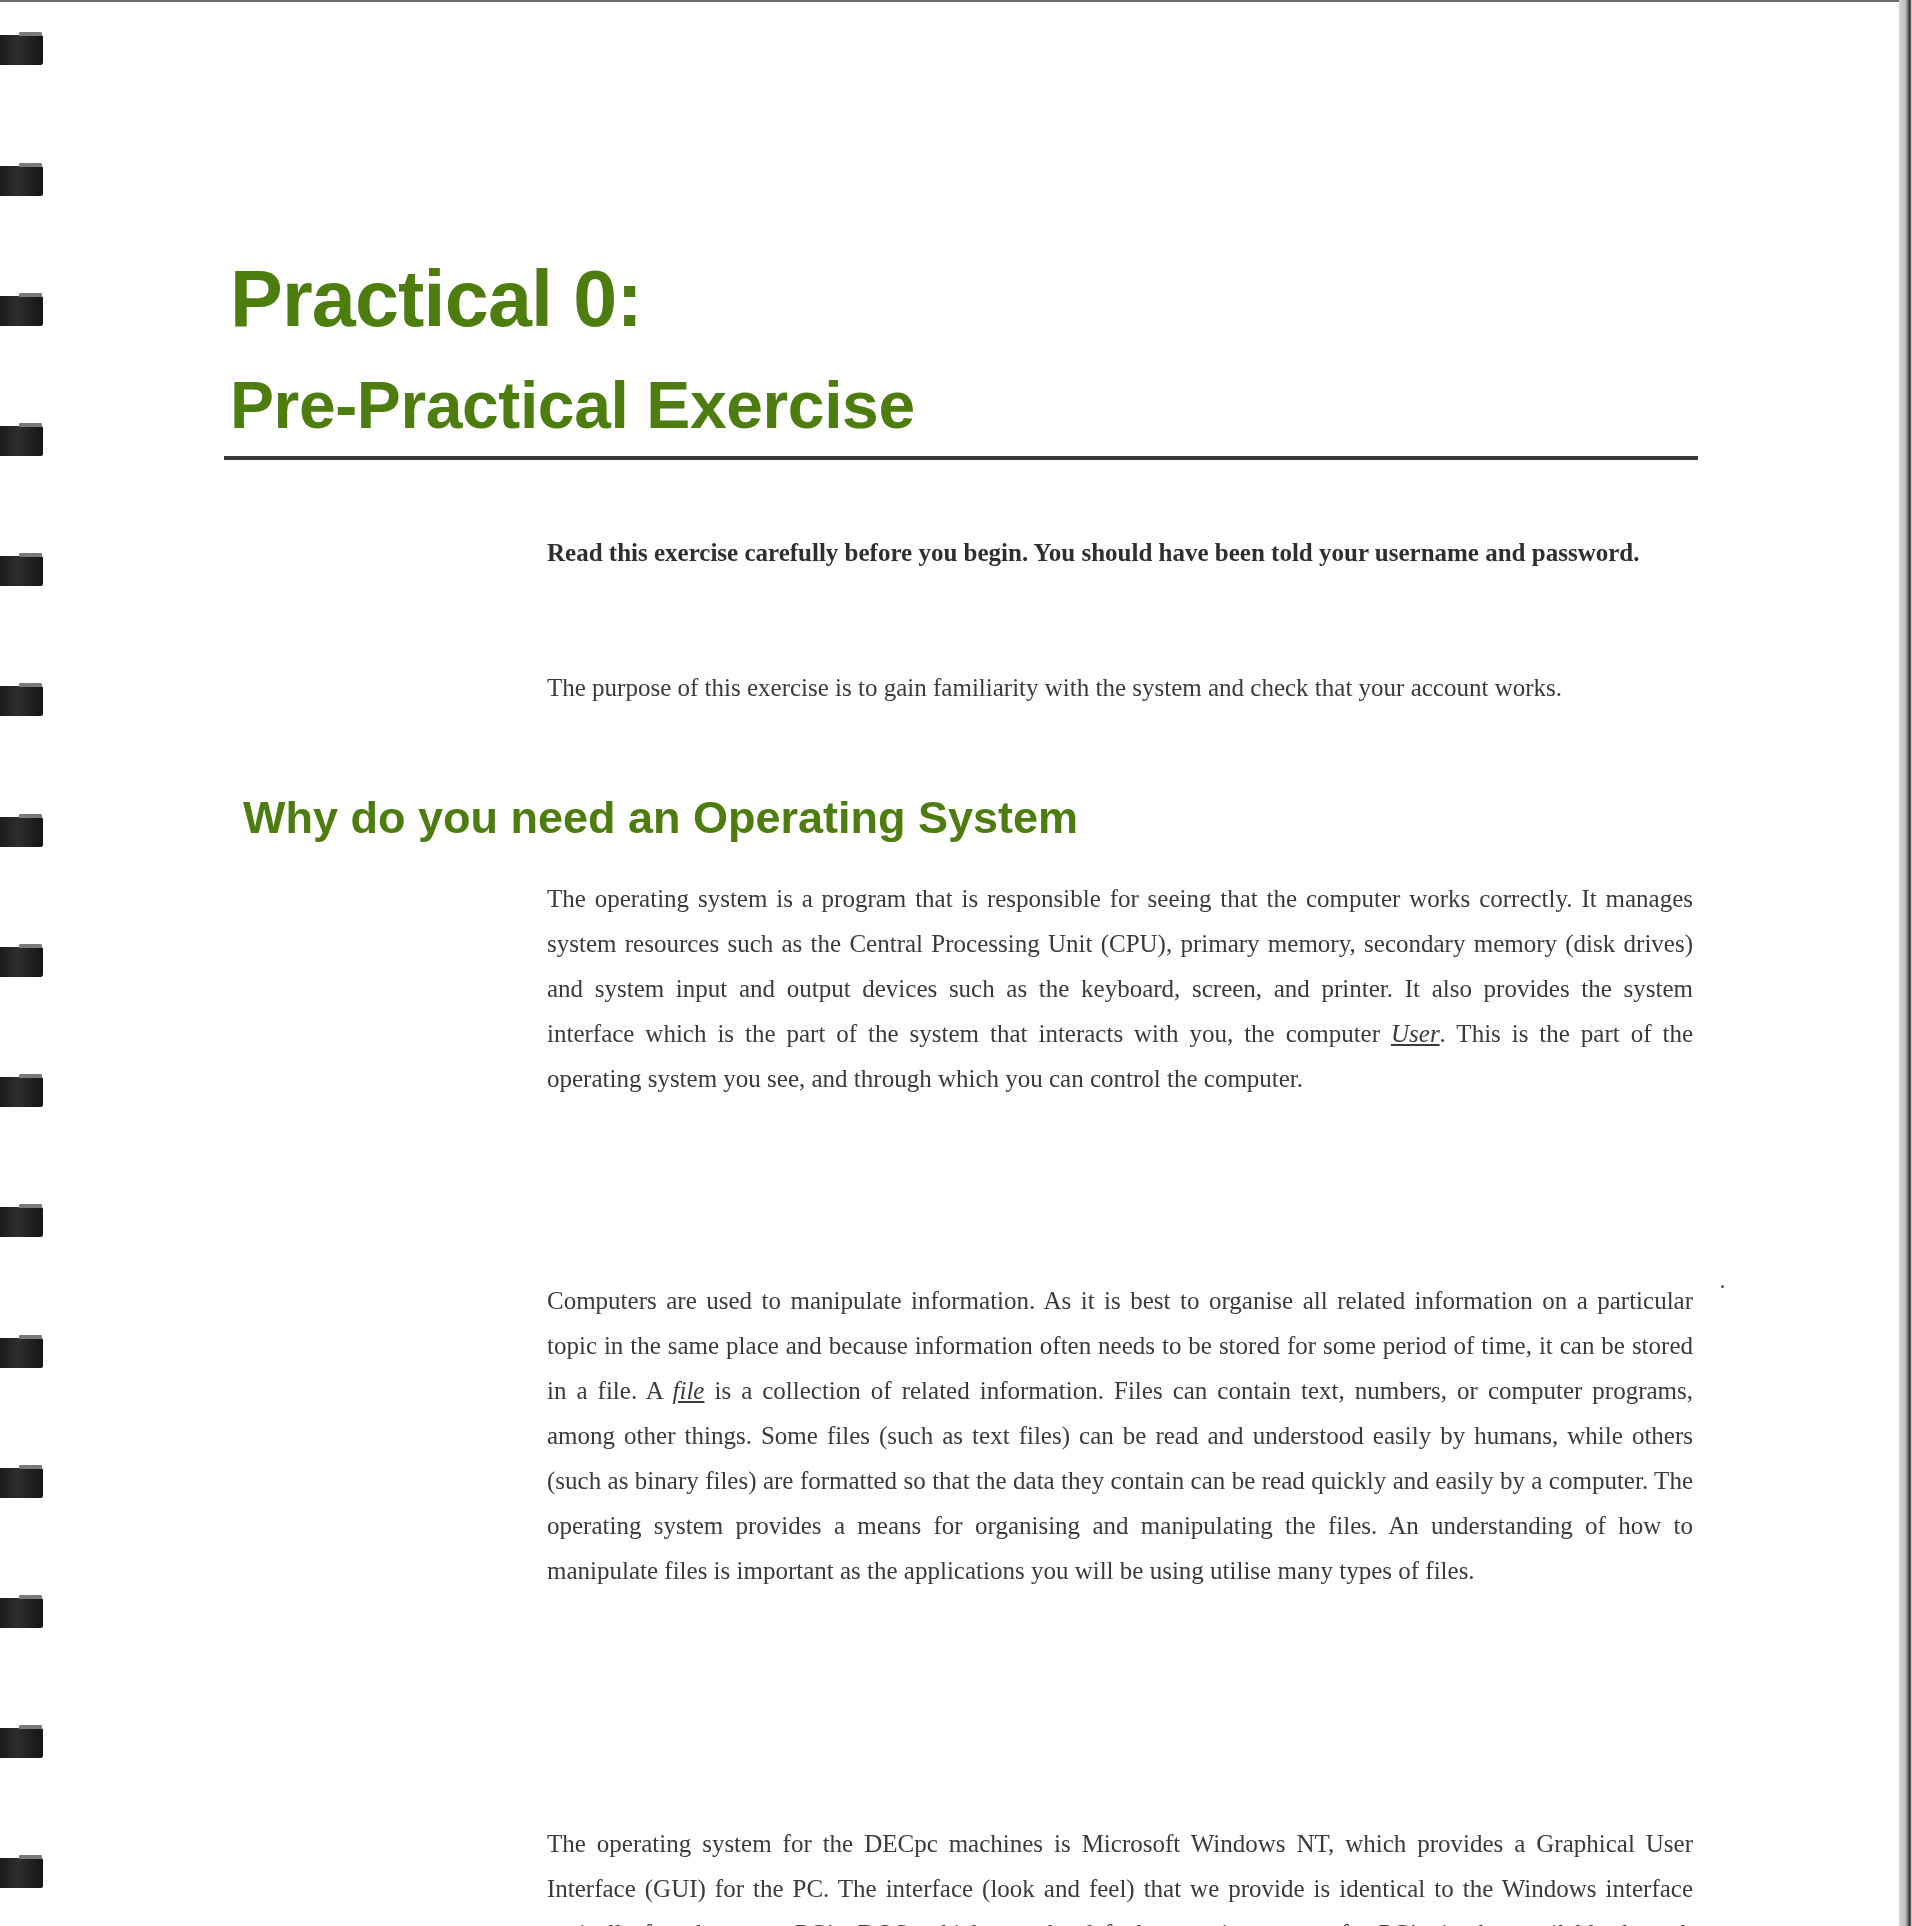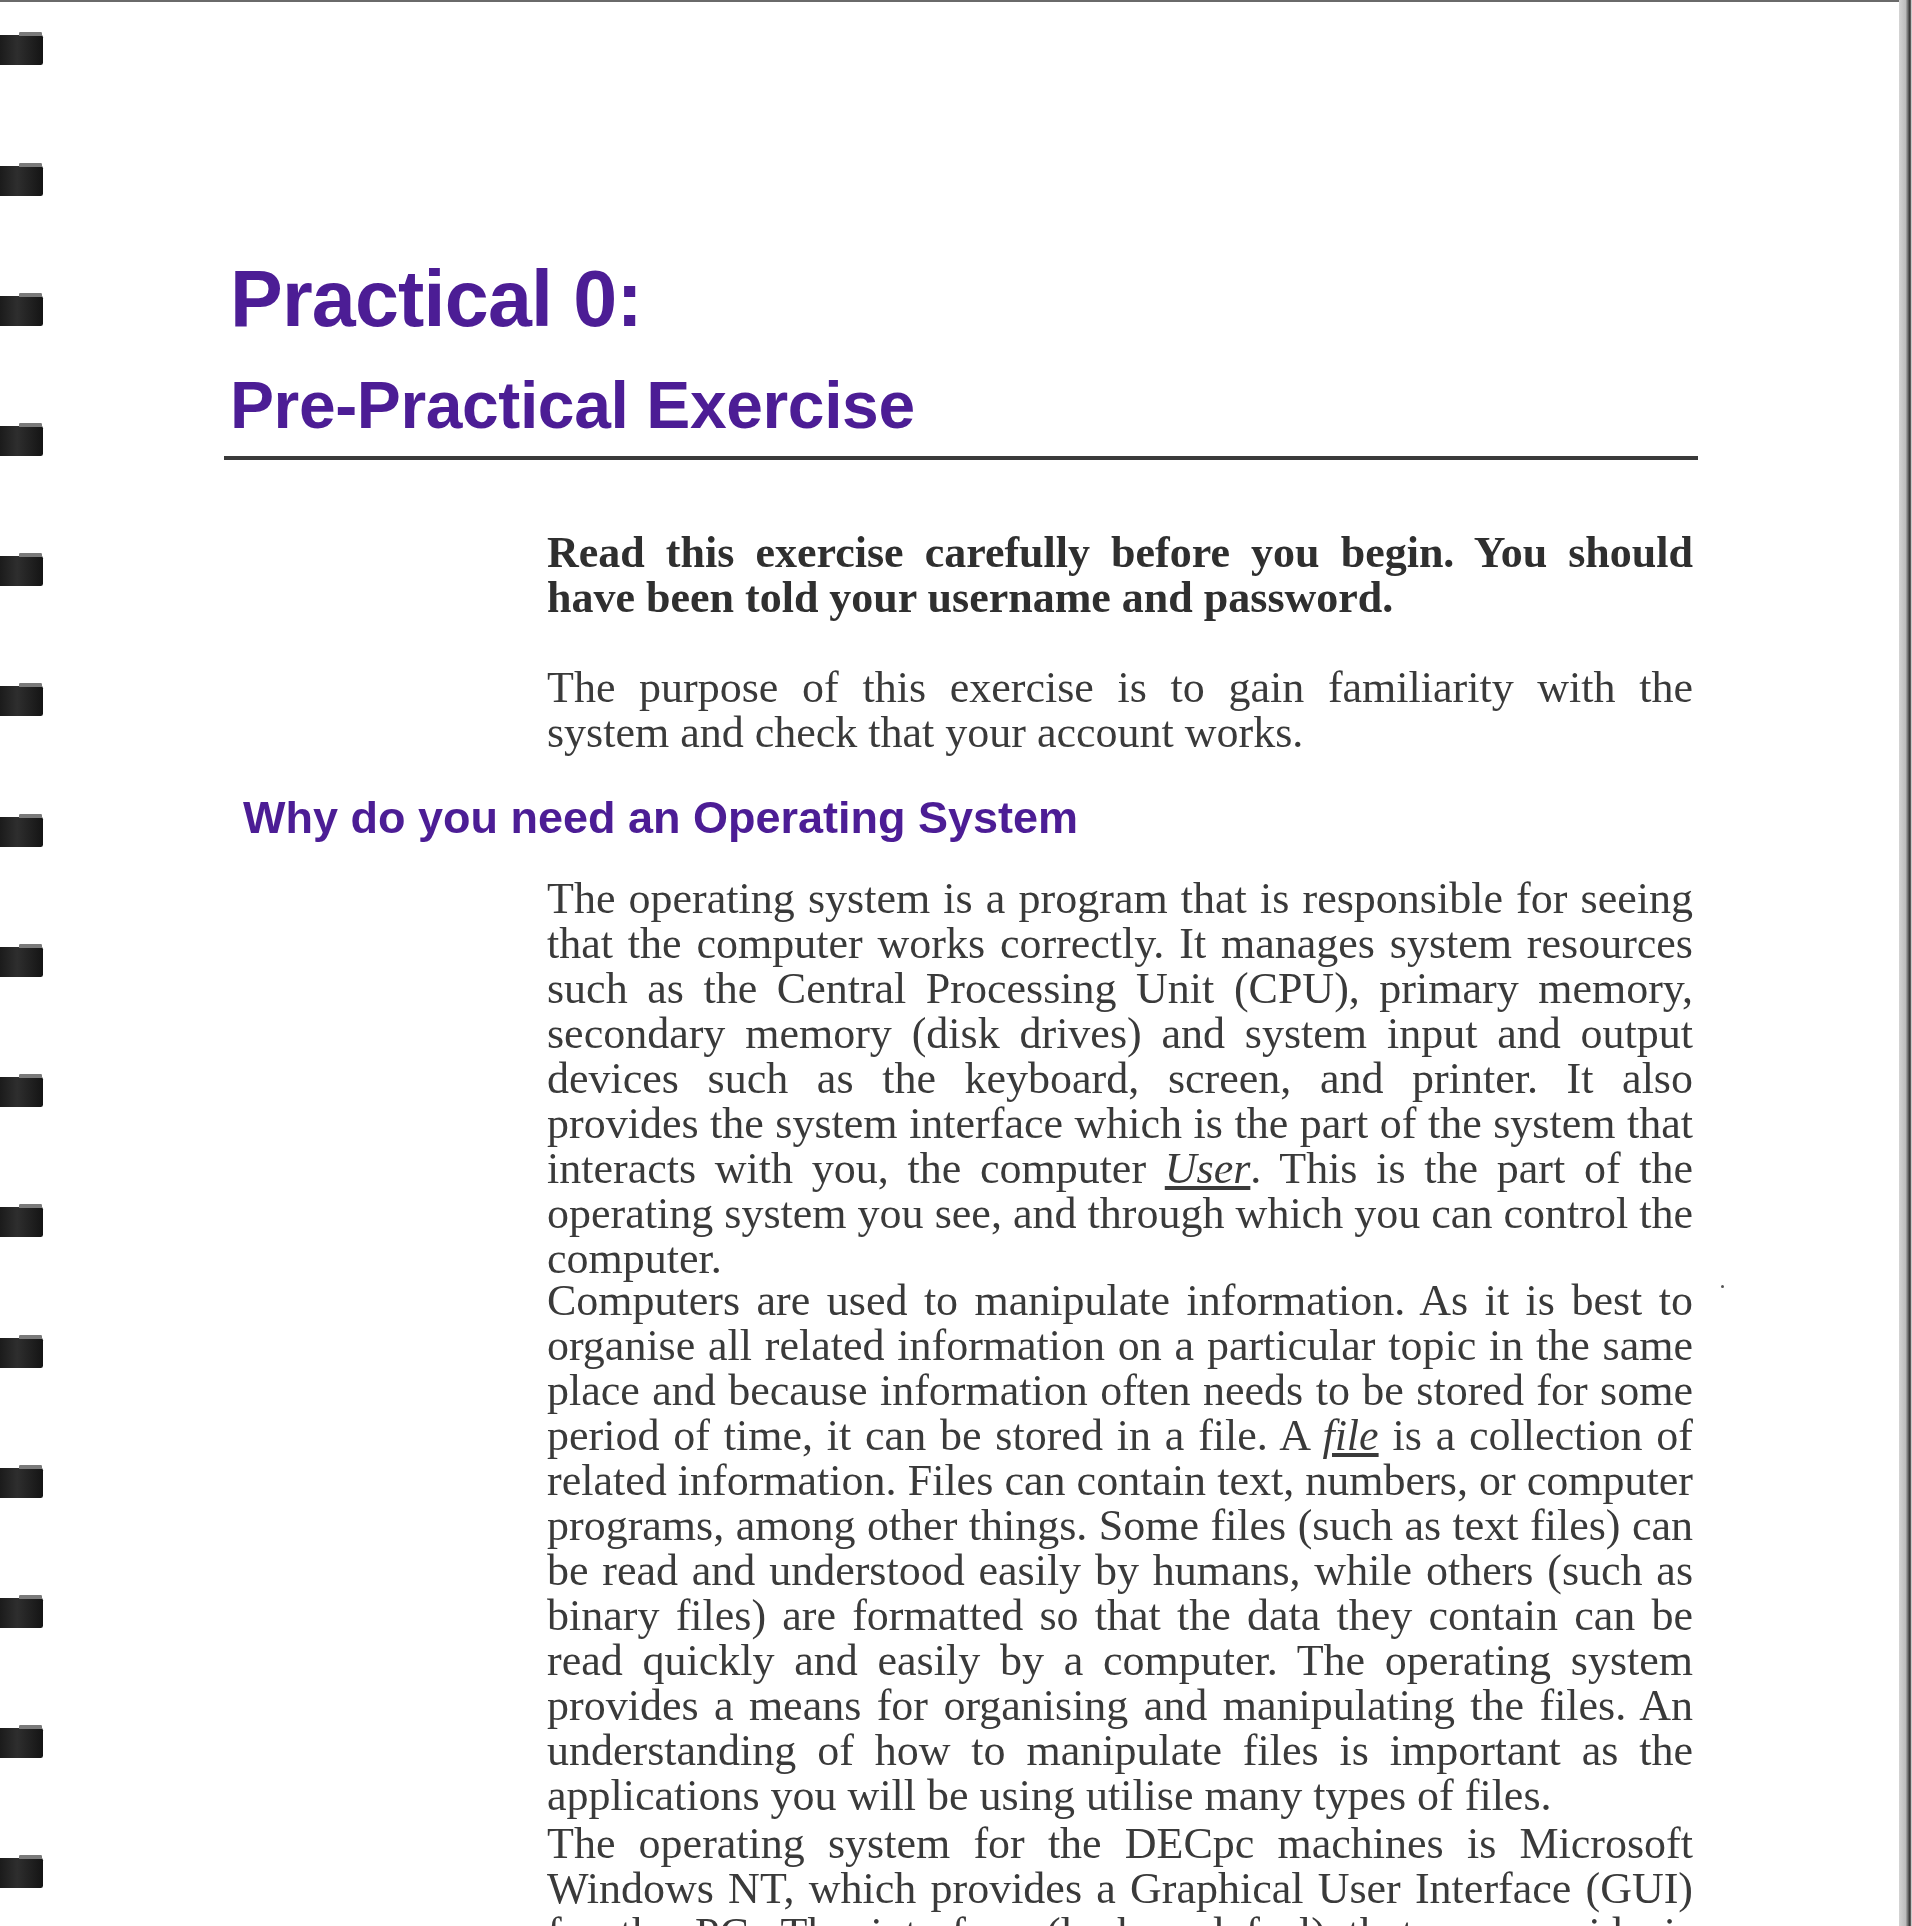--- a/index.html
+++ b/index.html
@@ -16,38 +16,38 @@
   }
   .binding-hole::before {
     content:""; position:absolute; left:19px; top:-3.1px; width:23px; height:3.9px;
     background:#7a7a7a; border-radius:1.2px 1.2px 0 0;
   }
   .page-edge-right {
     position:absolute; right:0; top:0; width:13px; height:2704px;
     background:linear-gradient(90deg,#d4d4d4 0%,#bdbdbd 50%,#2a2a2a 85%,#ffffff 100%);
   }
   .top-edge { position:absolute; left:0; top:0; width:1912px; height:1.5px; background:#6a6a6a; }
-  .sans { font-family:"Liberation Sans", sans-serif; font-weight:bold; color:#4c1d95; }
+  .sans { font-family:"Liberation Sans", sans-serif; font-weight:bold; color:#4d7c0f; }
   .title {
     position:absolute; left:230px; top:259px;
     font-size:79px; letter-spacing:-0.8px; line-height:1;
   }
   .subtitle {
     position:absolute; left:230px; top:372px;
     font-size:66px; letter-spacing:-0.4px; line-height:1;
   }
   .rule {
     position:absolute; left:224px; top:456px; width:1474px; height:4.2px; background:#3a3a3a;
   }
   .section-heading {
     position:absolute; left:228px; font-size:45px; line-height:1;margin-left:15px;
   }
   .para {
     position:absolute; left:547px; width:1146px;
-    font-size:44px; line-height:45px; text-align:justify;
+    font-size:25px; line-height:45px; text-align:justify;
     margin:0;
   }
   .para.bold { font-weight:bold; color:#2f2f2f; }
   em { font-style:italic;text-decoration:underline; }
   .stray-dot { position:absolute; left:1721px; top:1285px; width:3.1px; height:3.1px; border-radius:50%; background:#555; }
 </style>
 </head>
 <body>
 
 <div class="top-edge"></div>

